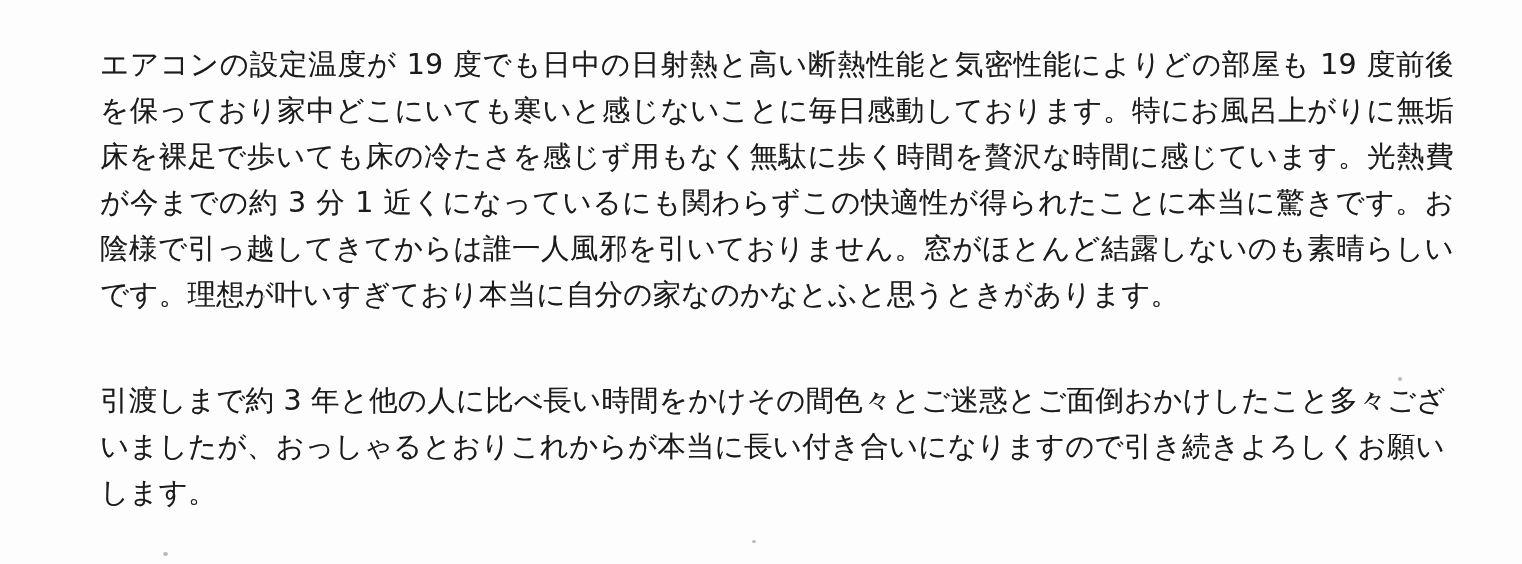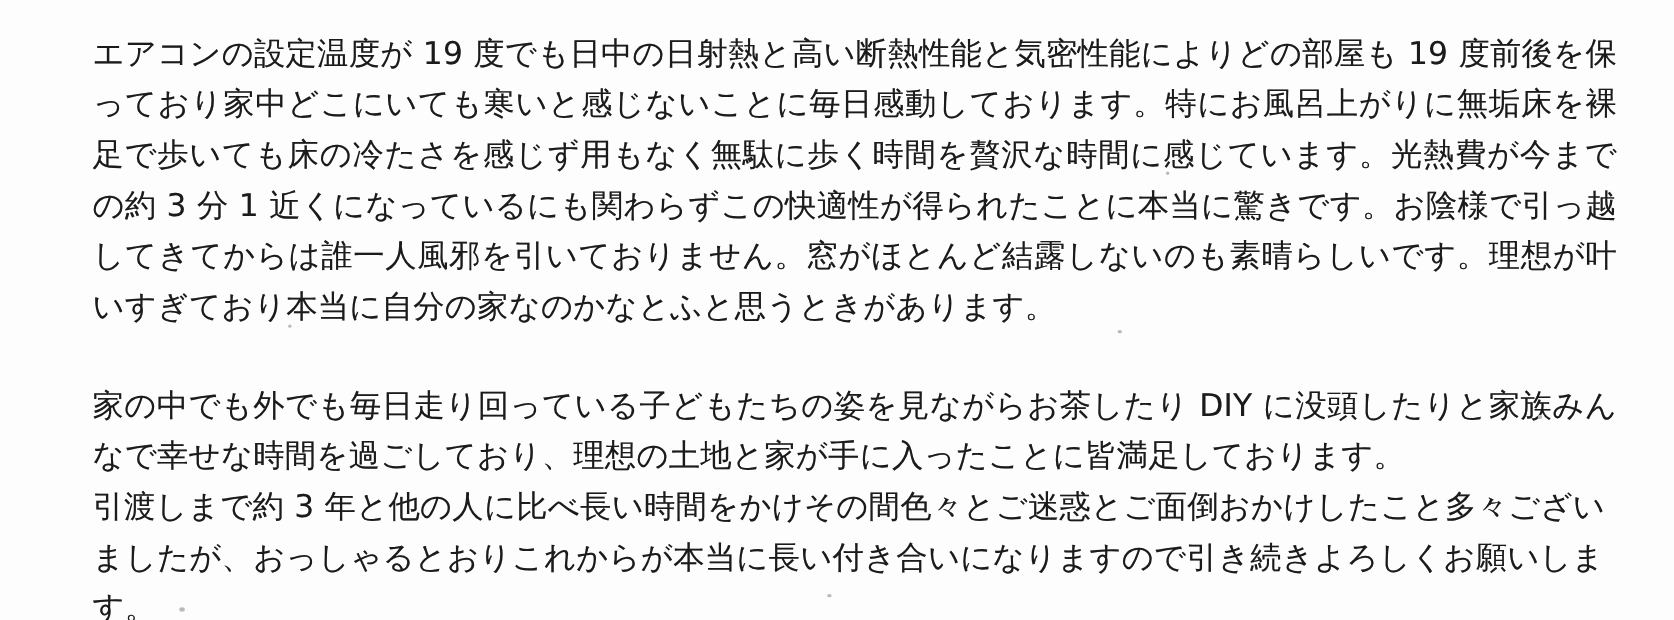--- a/index.html
+++ b/index.html
@@ -33,21 +33,21 @@
     pointer-events: none;
   }
 
   .paragraph {
     font-size: 28.5px;
     line-height: 46px;
     color: #1b1b1b;
     letter-spacing: 0.2px;
     text-align: justify;
     text-justify: inter-character;
-    margin: 0;
+    margin: 16px;
     font-weight: 400;
     
     text-shadow: 0 0 0.6px rgba(0,0,0,0.35);
   }
 
   .paragraph + .paragraph {
     margin-top: 0;
   }
 
   .block-gap {
@@ -72,17 +72,16 @@
   <span class="speckle" style="left:1016px; top:300px; width:4px;  height:3px;"></span>
   <span class="speckle" style="left:1398px; top:377px; width:4px;  height:4px;"></span>
   <span class="speckle" style="left:752px;  top:540px; width:4px;  height:3px;"></span>
   <span class="speckle" style="left:163px;  top:552px; width:5px;  height:4px;"></span>
   <span class="speckle" style="left:1060px; top:156px; width:3px;  height:3px;"></span>
 
   <p class="paragraph">エアコンの設定温度が 19 度でも日中の日射熱と高い断熱性能と気密性能によりどの部屋も 19 度前後を保っており家中どこにいても寒いと感じないことに毎日感動しております。特にお風呂上がりに無垢床を裸足で歩いても床の冷たさを感じず用もなく無駄に歩く時間を贅沢な時間に感じています。光熱費が今までの約 3 分 1 近くになっているにも関わらずこの快適性が得られたことに本当に驚きです。お陰様で引っ越してきてからは誰一人風邪を引いておりません。窓がほとんど結露しないのも素晴らしいです。理想が叶いすぎており本当に自分の家なのかなとふと思うときがあります。</p>
 
   <div class="block-gap"></div>
 
-  <p class="paragraph">家の中でも外でも毎日走り回っている子どもたちの姿を見ながらお茶したり DIY に没頭したりと家族みんなで幸せな時間を過ごしており、理想の土地と家が手に入ったことに皆満足しております。</p>
 
   <p class="paragraph line-tight">引渡しまで約 3 年と他の人に比べ長い時間をかけその間色々とご迷惑とご面倒おかけしたこと多々ございましたが、おっしゃるとおりこれからが本当に長い付き合いになりますので引き続きよろしくお願いします。</p>
 
 </div>
 
 </body></html>

